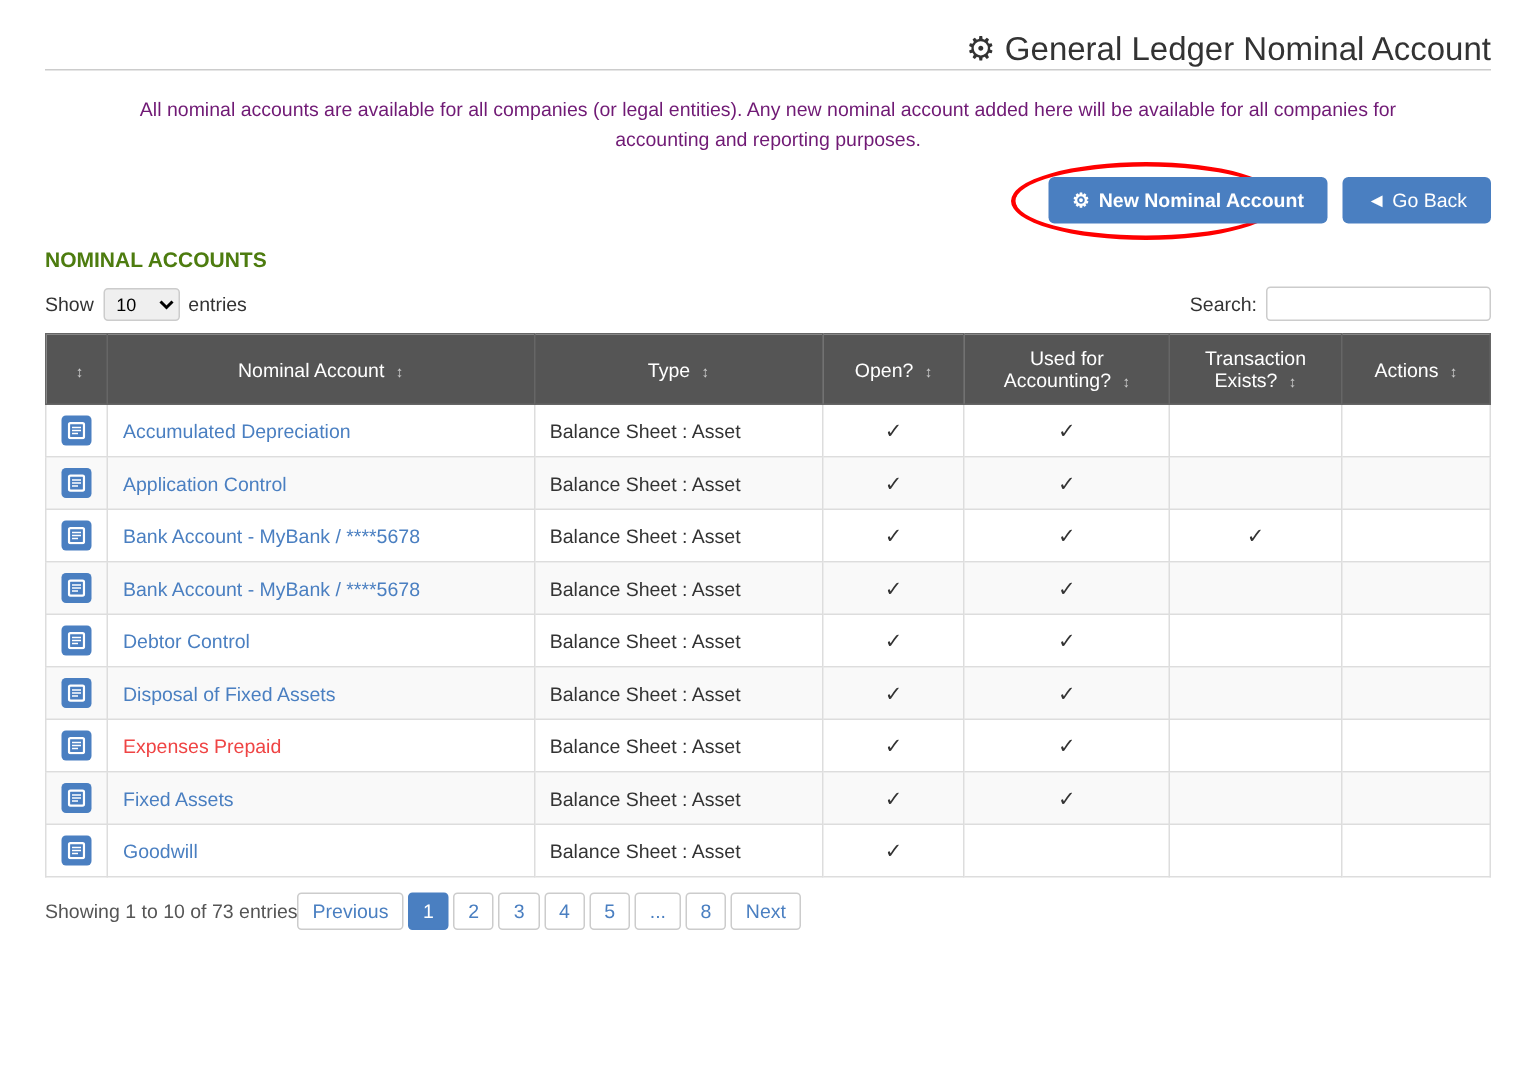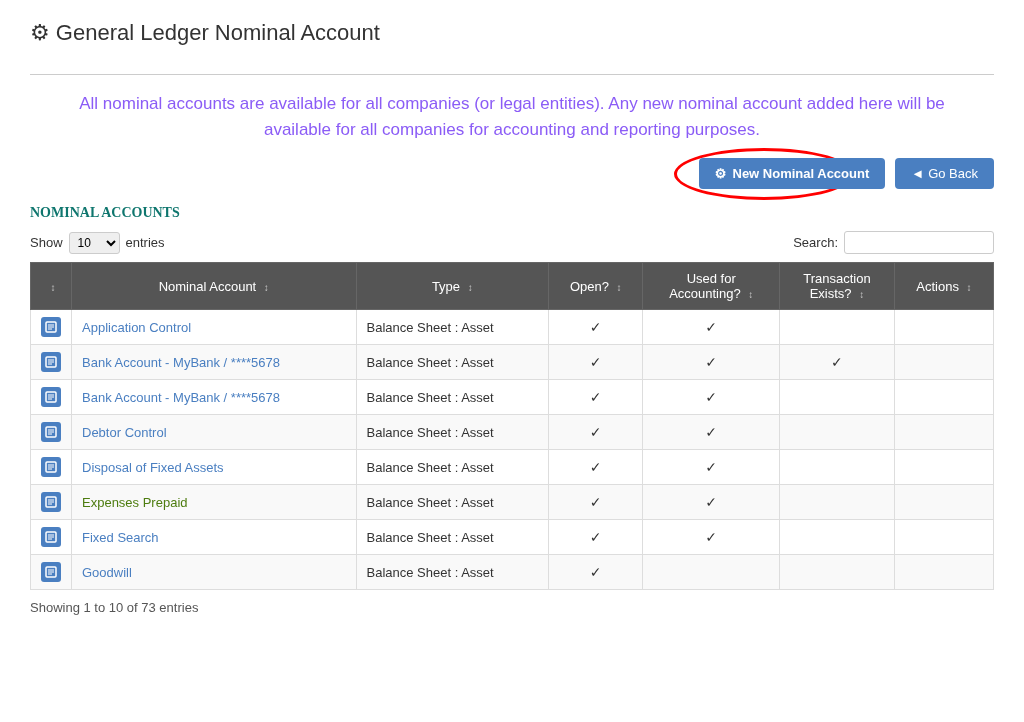--- a/index.html
+++ b/index.html
@@ -4,34 +4,34 @@
   <style>
     * { box-sizing: border-box; margin: 0; padding: 0; }
     body {
       font-family: Arial, sans-serif;
       font-size: 13px;
       background: #fff;
       color: #333;
       padding: 20px 30px;
     }
     .page-header {
-      text-align: left;
+      text-align: right;
       border-bottom: 1px solid #ccc;
-      padding-bottom: 28px;
+      padding-bottom: 0;
       margin-bottom: 16px;
     }
     .page-header h1 {
       font-size: 22px;
       font-weight: normal;
       color: #333;
     }
     .description {
       text-align: center;
-      color: #8b5cf6;
-      font-size: 17px;
+      color: #701a75;
+      font-size: 13px;
       line-height: 1.5;
       margin-bottom: 16px;
       padding: 0 40px;
     }
     .action-bar {
       display: flex;
       justify-content: flex-end;
       align-items: center;
       gap: 10px;
       margin-bottom: 16px;
@@ -73,22 +73,21 @@
       height: 52px;
       border: 3px solid red;
       border-radius: 50%;
       pointer-events: none;
       z-index: 1;
     }
     .section-title {
       font-weight: bold;
       font-size: 14px;
       margin-bottom: 10px;
-      color: #0f766e;
-      font-family: Liberation Serif, serif;
+      color: #4d7c0f;
     }
     .table-controls {
       display: flex;
       justify-content: space-between;
       align-items: center;
       margin-bottom: 8px;
     }
     .show-entries {
       display: flex;
       align-items: center;
@@ -261,20 +260,36 @@
       </th>
       <th class="sort-header">
         Transaction<br>Exists? <span class="sort-arrows">↕</span>
       </th>
       <th>
         Actions <span class="sort-arrows">↕</span>
       </th>
     </tr>
   </thead>
   <tbody id="table-body">
+  <tr>
+        <td class="center"><div class="row-icon">
+            <svg width="12" height="12" viewBox="0 0 12 12">
+              <rect x="1" y="1" width="10" height="10" rx="1" fill="none" stroke="white" stroke-width="1.5"></rect>
+              <line x1="3" y1="4" x2="9" y2="4" stroke="white" stroke-width="1"></line>
+              <line x1="3" y1="6" x2="9" y2="6" stroke="white" stroke-width="1"></line>
+              <line x1="3" y1="8" x2="7" y2="8" stroke="white" stroke-width="1"></line>
+            </svg>
+          </div></td>
+        <td style="color: rgb(74, 127, 193);">Accumulated Depreciation</td>
+        <td>Balance Sheet : Asset</td>
+        <td class="center"><span class="checkmark">✓</span></td>
+        <td class="center"><span class="checkmark">✓</span></td>
+        <td class="center"></td>
+        <td></td>
+      </tr>
       <tr>
         <td class="center"><div class="row-icon">
             <svg width="12" height="12" viewBox="0 0 12 12">
               <rect x="1" y="1" width="10" height="10" rx="1" fill="none" stroke="white" stroke-width="1.5"></rect>
               <line x1="3" y1="4" x2="9" y2="4" stroke="white" stroke-width="1"></line>
               <line x1="3" y1="6" x2="9" y2="6" stroke="white" stroke-width="1"></line>
               <line x1="3" y1="8" x2="7" y2="8" stroke="white" stroke-width="1"></line>
             </svg>
           </div></td>
         <td style="color: rgb(74, 127, 193);">Application Control</td>
@@ -350,37 +365,37 @@
       </tr>
       <tr>
         <td class="center"><div class="row-icon">
             <svg width="12" height="12" viewBox="0 0 12 12">
               <rect x="1" y="1" width="10" height="10" rx="1" fill="none" stroke="white" stroke-width="1.5"></rect>
               <line x1="3" y1="4" x2="9" y2="4" stroke="white" stroke-width="1"></line>
               <line x1="3" y1="6" x2="9" y2="6" stroke="white" stroke-width="1"></line>
               <line x1="3" y1="8" x2="7" y2="8" stroke="white" stroke-width="1"></line>
             </svg>
           </div></td>
-        <td style="color: #4d7c0f;">Expenses Prepaid</td>
-        <td>Balance Sheet : Asset</td>
-        <td class="center"><span class="checkmark">✓</span></td>
-        <td class="center"><span class="checkmark">✓</span></td>
-        <td class="center"></td>
-        <td></td>
-      </tr>
-      <tr>
-        <td class="center"><div class="row-icon">
-            <svg width="12" height="12" viewBox="0 0 12 12">
-              <rect x="1" y="1" width="10" height="10" rx="1" fill="none" stroke="white" stroke-width="1.5"></rect>
-              <line x1="3" y1="4" x2="9" y2="4" stroke="white" stroke-width="1"></line>
-              <line x1="3" y1="6" x2="9" y2="6" stroke="white" stroke-width="1"></line>
-              <line x1="3" y1="8" x2="7" y2="8" stroke="white" stroke-width="1"></line>
-            </svg>
-          </div></td>
-        <td style="color: rgb(74, 127, 193);">Fixed Search</td>
+        <td style="color: #ef4444;">Expenses Prepaid</td>
+        <td>Balance Sheet : Asset</td>
+        <td class="center"><span class="checkmark">✓</span></td>
+        <td class="center"><span class="checkmark">✓</span></td>
+        <td class="center"></td>
+        <td></td>
+      </tr>
+      <tr>
+        <td class="center"><div class="row-icon">
+            <svg width="12" height="12" viewBox="0 0 12 12">
+              <rect x="1" y="1" width="10" height="10" rx="1" fill="none" stroke="white" stroke-width="1.5"></rect>
+              <line x1="3" y1="4" x2="9" y2="4" stroke="white" stroke-width="1"></line>
+              <line x1="3" y1="6" x2="9" y2="6" stroke="white" stroke-width="1"></line>
+              <line x1="3" y1="8" x2="7" y2="8" stroke="white" stroke-width="1"></line>
+            </svg>
+          </div></td>
+        <td style="color: rgb(74, 127, 193);">Fixed Assets</td>
         <td>Balance Sheet : Asset</td>
         <td class="center"><span class="checkmark">✓</span></td>
         <td class="center"><span class="checkmark">✓</span></td>
         <td class="center"></td>
         <td></td>
       </tr>
       <tr>
         <td class="center"><div class="row-icon">
             <svg width="12" height="12" viewBox="0 0 12 12">
               <rect x="1" y="1" width="10" height="10" rx="1" fill="none" stroke="white" stroke-width="1.5"></rect>
@@ -394,13 +409,24 @@
         <td class="center"><span class="checkmark">✓</span></td>
         <td class="center"></td>
         <td class="center"></td>
         <td></td>
       </tr>
     </tbody>
 </table>
 
 <div class="table-footer">
   <div class="showing-info">Showing 1 to 10 of 73 entries</div>
+  <div class="pagination">
+    <button>Previous</button>
+    <button class="active">1</button>
+    <button>2</button>
+    <button>3</button>
+    <button>4</button>
+    <button>5</button>
+    <button>...</button>
+    <button>8</button>
+    <button>Next</button>
+  </div>
 </div>
 
 </body></html>

